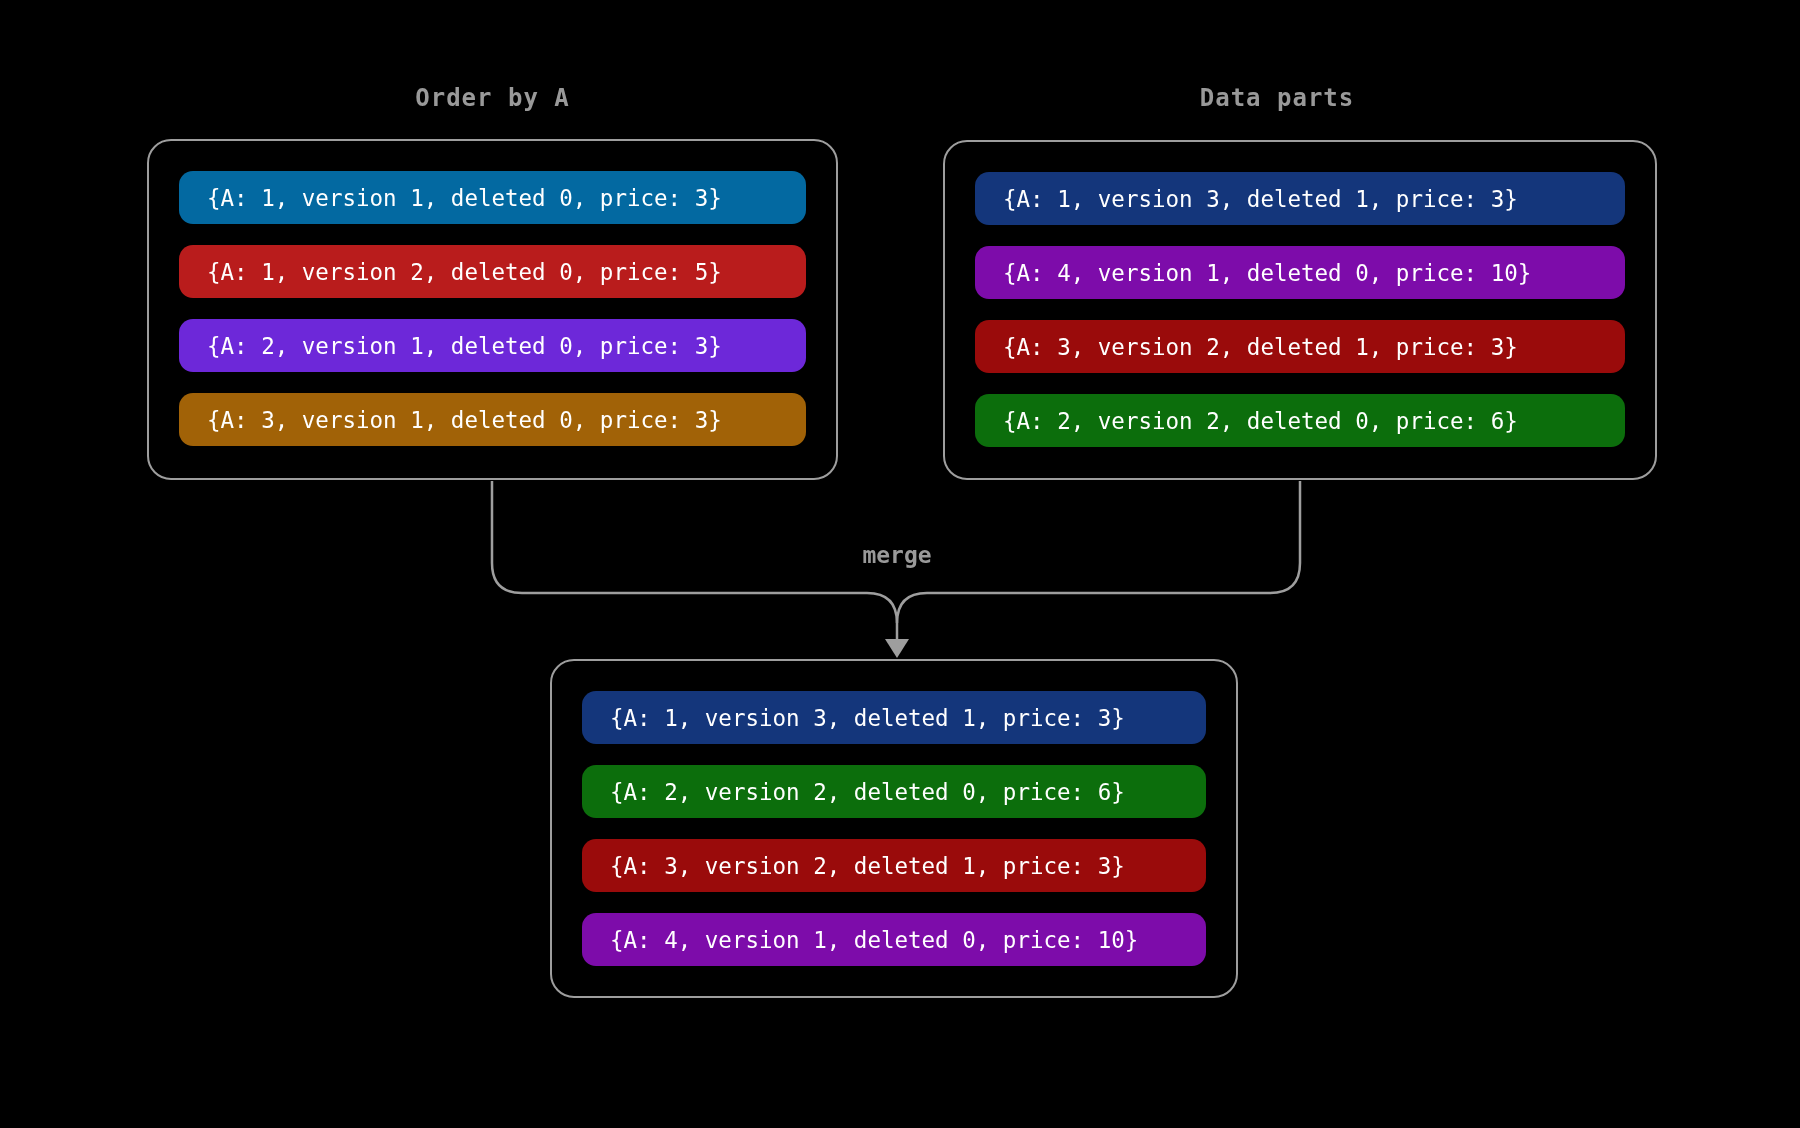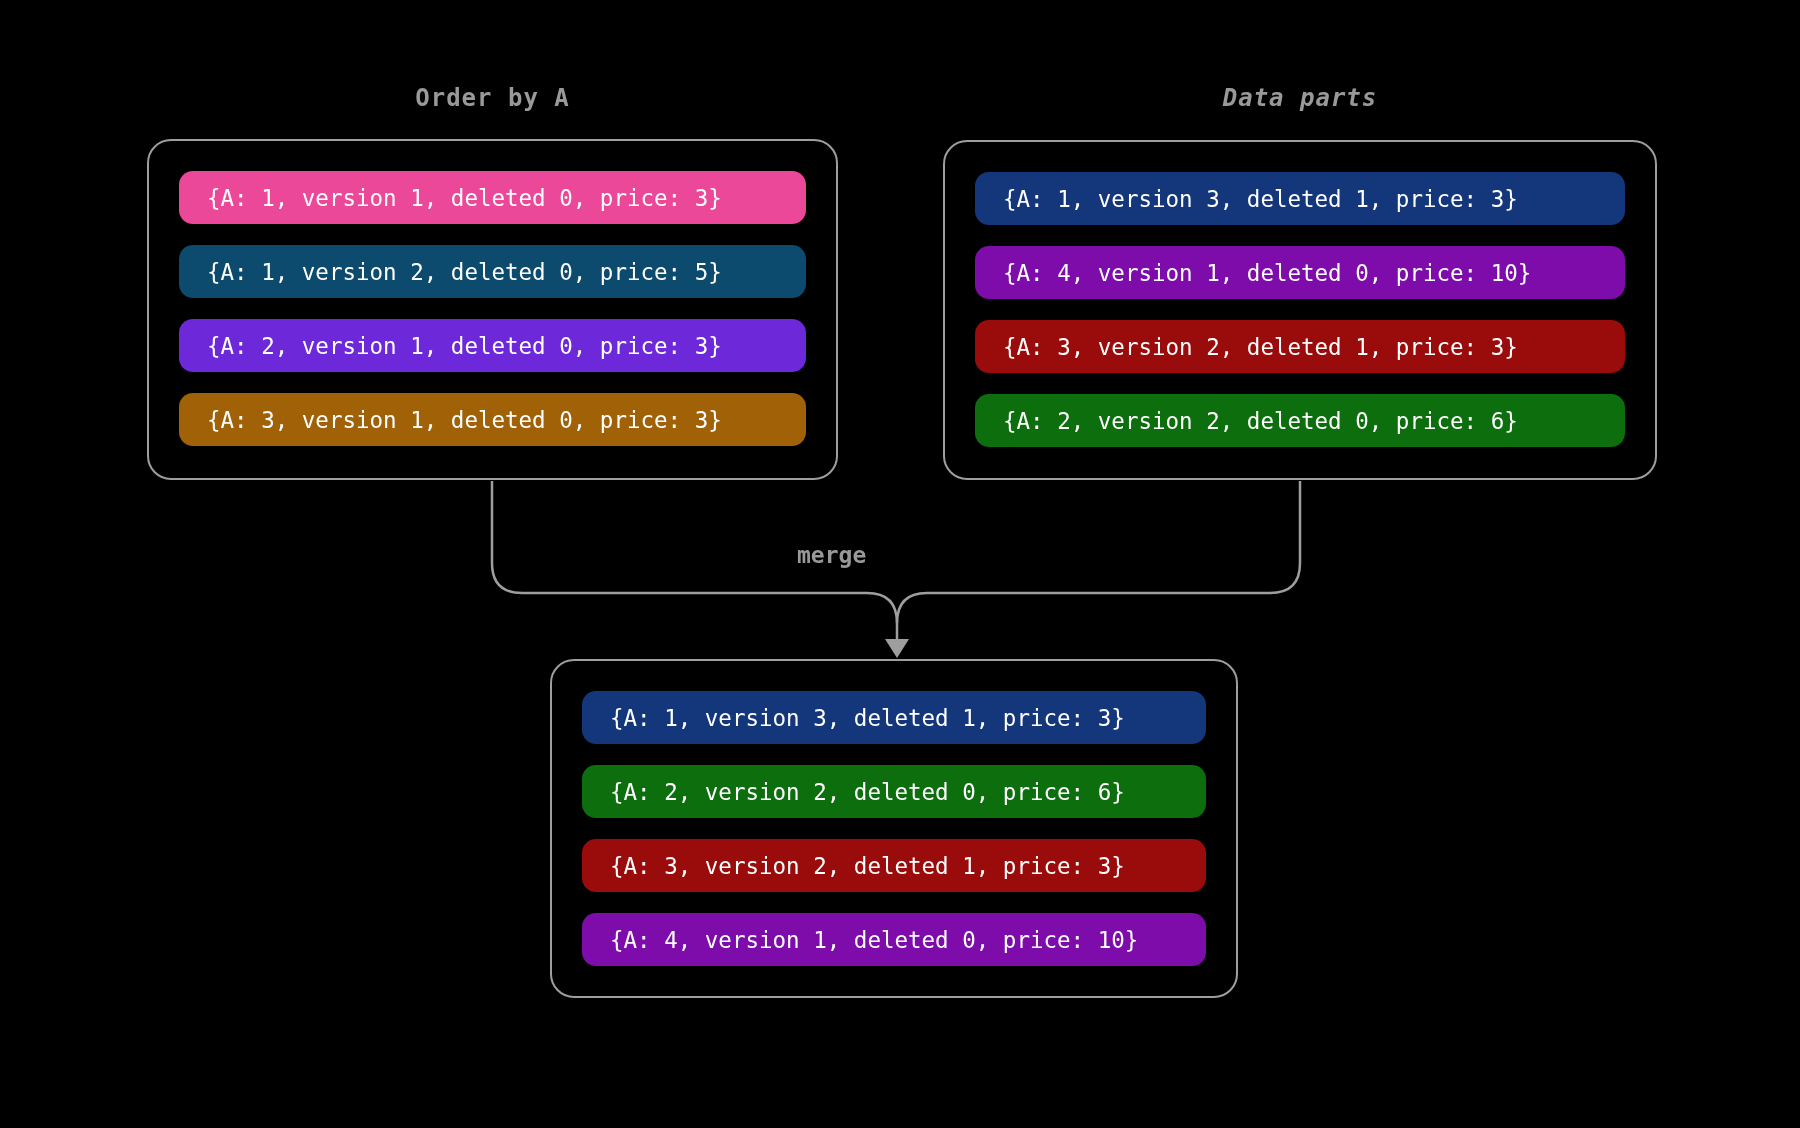--- a/index.html
+++ b/index.html
@@ -57,36 +57,37 @@
     fill: none;
     stroke: var(--line);
     stroke-width: 2.5;
   }
   .arrowhead { fill: var(--line); stroke: none; }
   .merge-label {
     position: absolute;
     left: 797px;
     top: 542px;
     width: 200px;
+    text-align: center;
     font-size: 23px;
     font-weight: 700;
     color: var(--title);
   }
 </style>
 </head>
 <body>
 
 <div class="canvas">
 
   <div class="box-title" style="left:147px; top:84px; width:691px;">Order by A</div>
-  <div class="box-title" style="left:943px; top:84px; width:714px;font-style:italic;">Data parts</div>
+  <div class="box-title" style="left:920px; top:84px; width:714px;">Data parts</div>
 
   <div class="group-box" style="left:147px; top:139px; width:691px; height:341px;">
-    <div class="data-row" style="background-color: #ec4899;">{A: 1, version 1, deleted 0, price: 3}</div>
-    <div class="data-row" style="background-color: #0c4a6e;">{A: 1, version 2, deleted 0, price: 5}</div>
+    <div class="data-row" style="background-color: #0369a1;">{A: 1, version 1, deleted 0, price: 3}</div>
+    <div class="data-row" style="background-color: #b91c1c;">{A: 1, version 2, deleted 0, price: 5}</div>
     <div class="data-row" style="background-color: #6d28d9;">{A: 2, version 1, deleted 0, price: 3}</div>
     <div class="data-row" style="background-color: #a16207;">{A: 3, version 1, deleted 0, price: 3}</div>
   </div>
 
   <div class="group-box" style="left:943px; top:140px; width:714px; height:340px;">
     <div class="data-row" style="background-color: rgb(20, 54, 123);">{A: 1, version 3, deleted 1, price: 3}</div>
     <div class="data-row" style="background-color: rgb(125, 12, 170);">{A: 4, version 1, deleted 0, price: 10}</div>
     <div class="data-row" style="background-color: rgb(154, 11, 11);">{A: 3, version 2, deleted 1, price: 3}</div>
     <div class="data-row" style="background-color: rgb(12, 110, 12);">{A: 2, version 2, deleted 0, price: 6}</div>
   </div>

